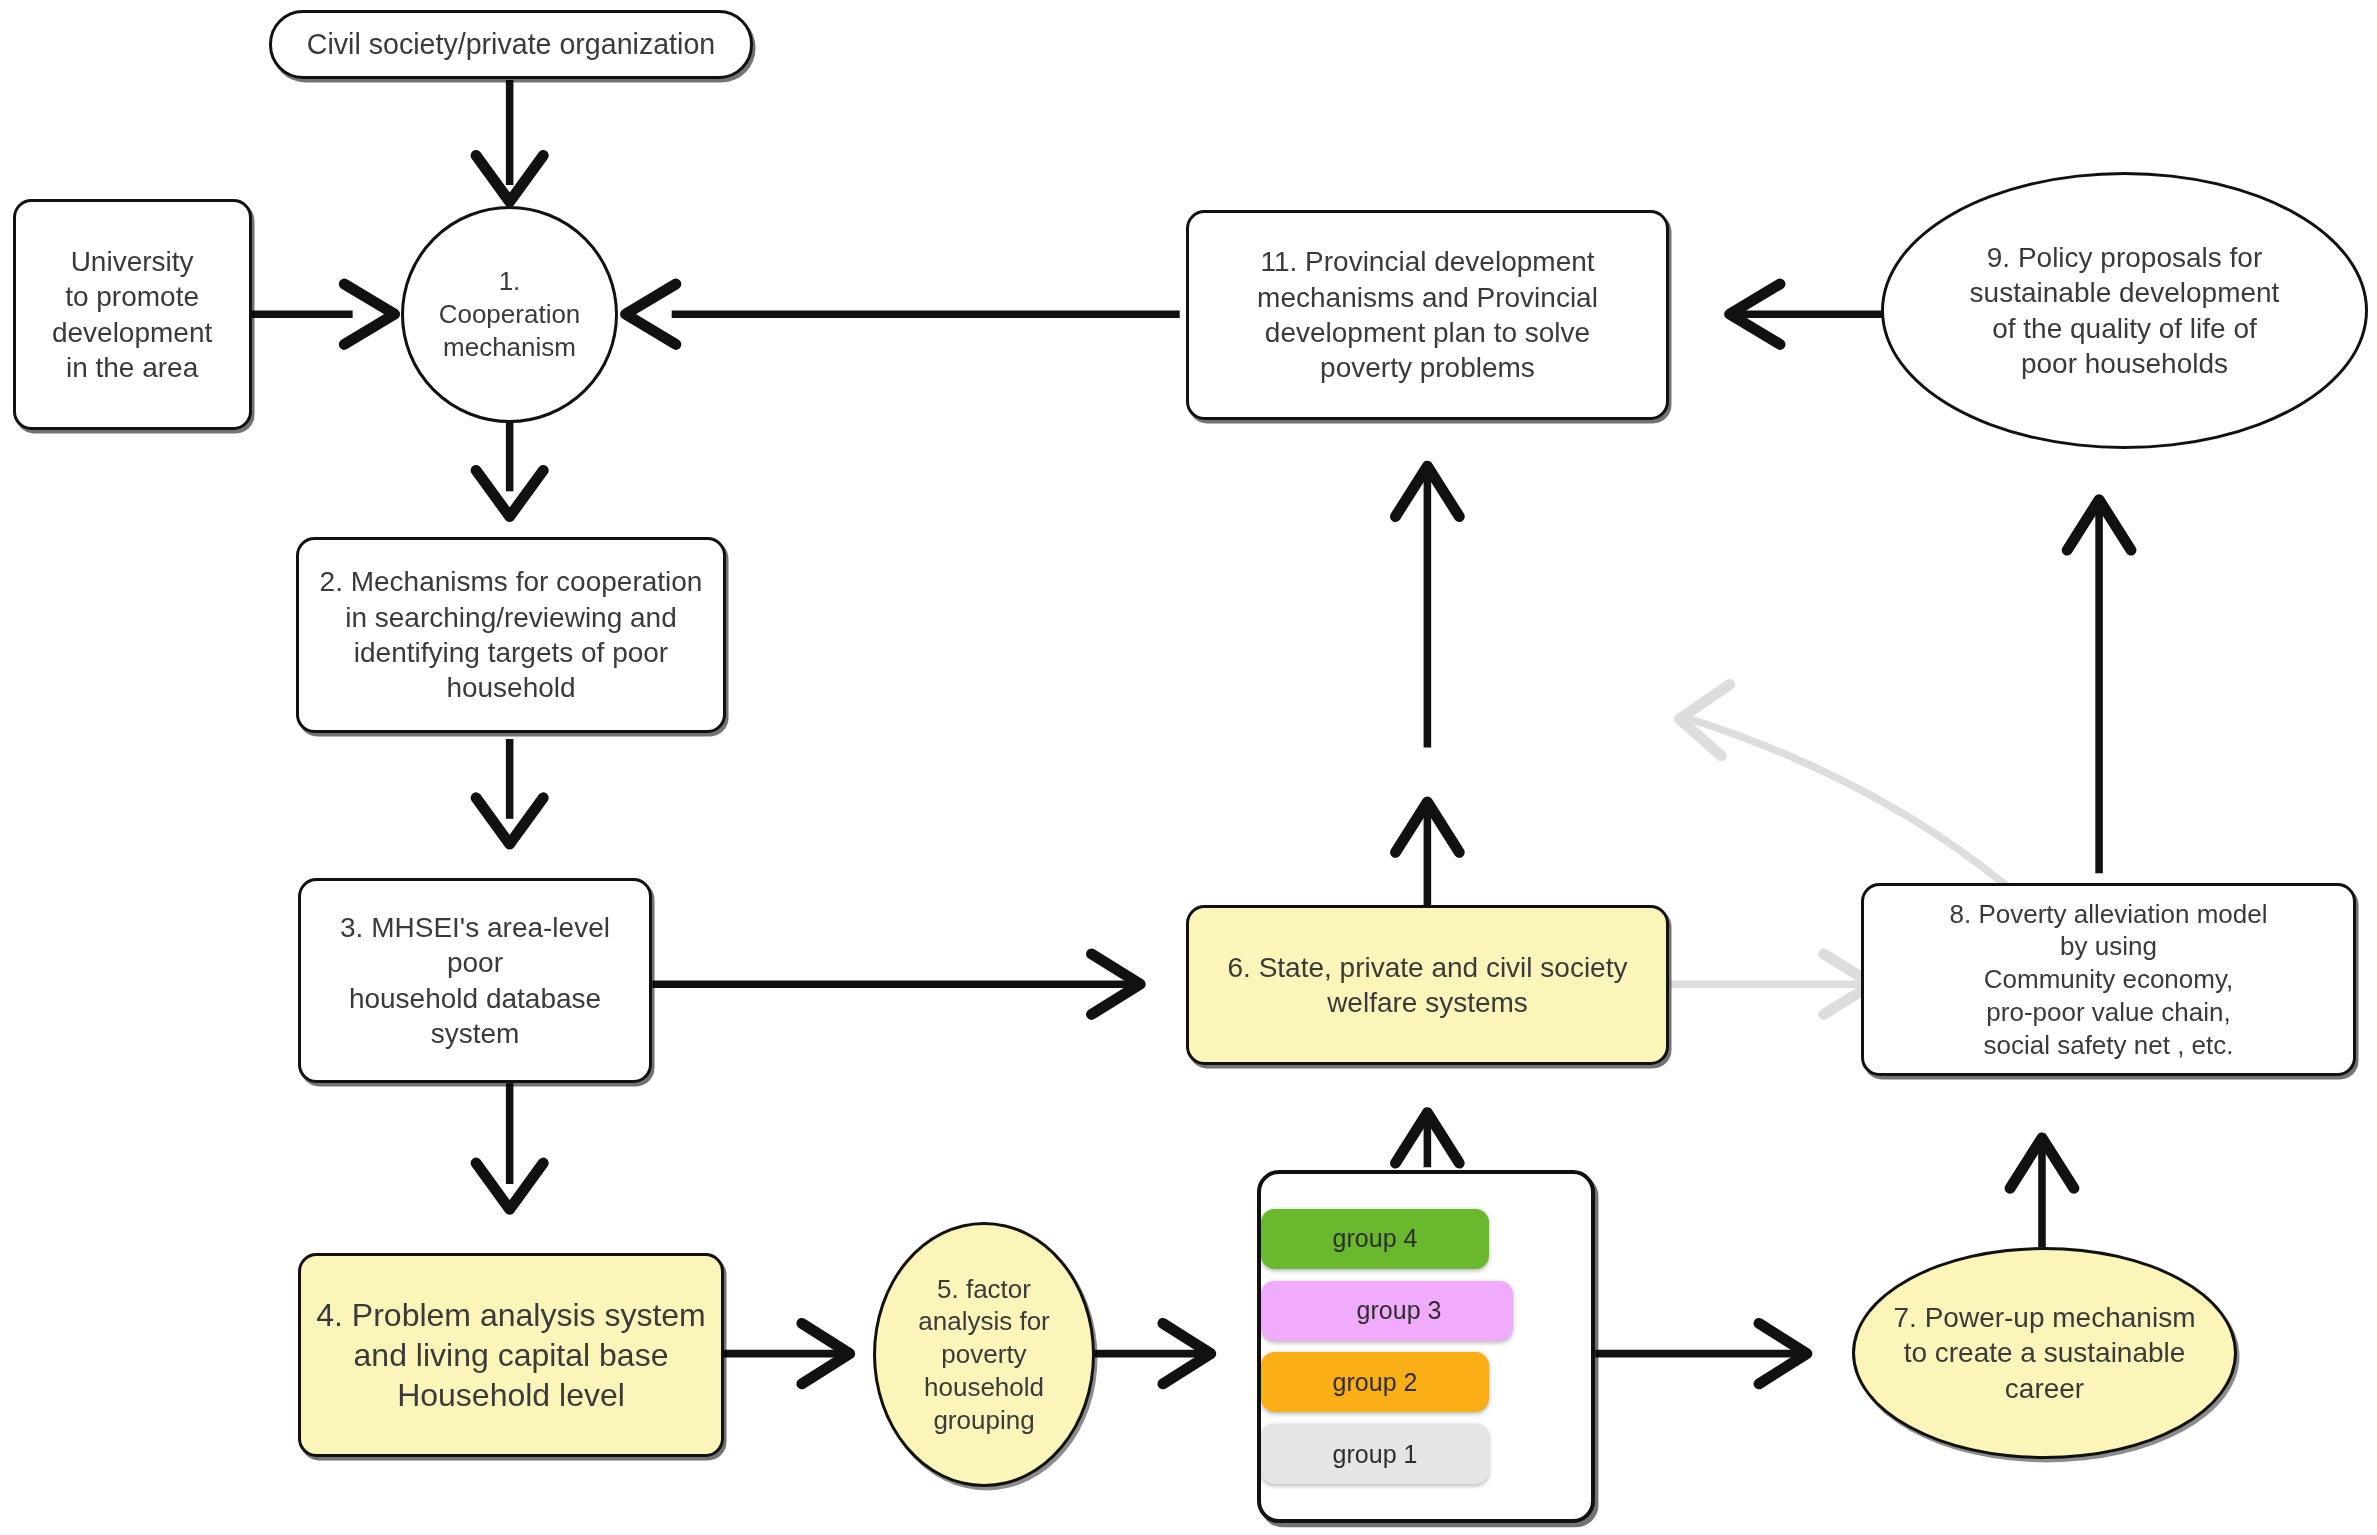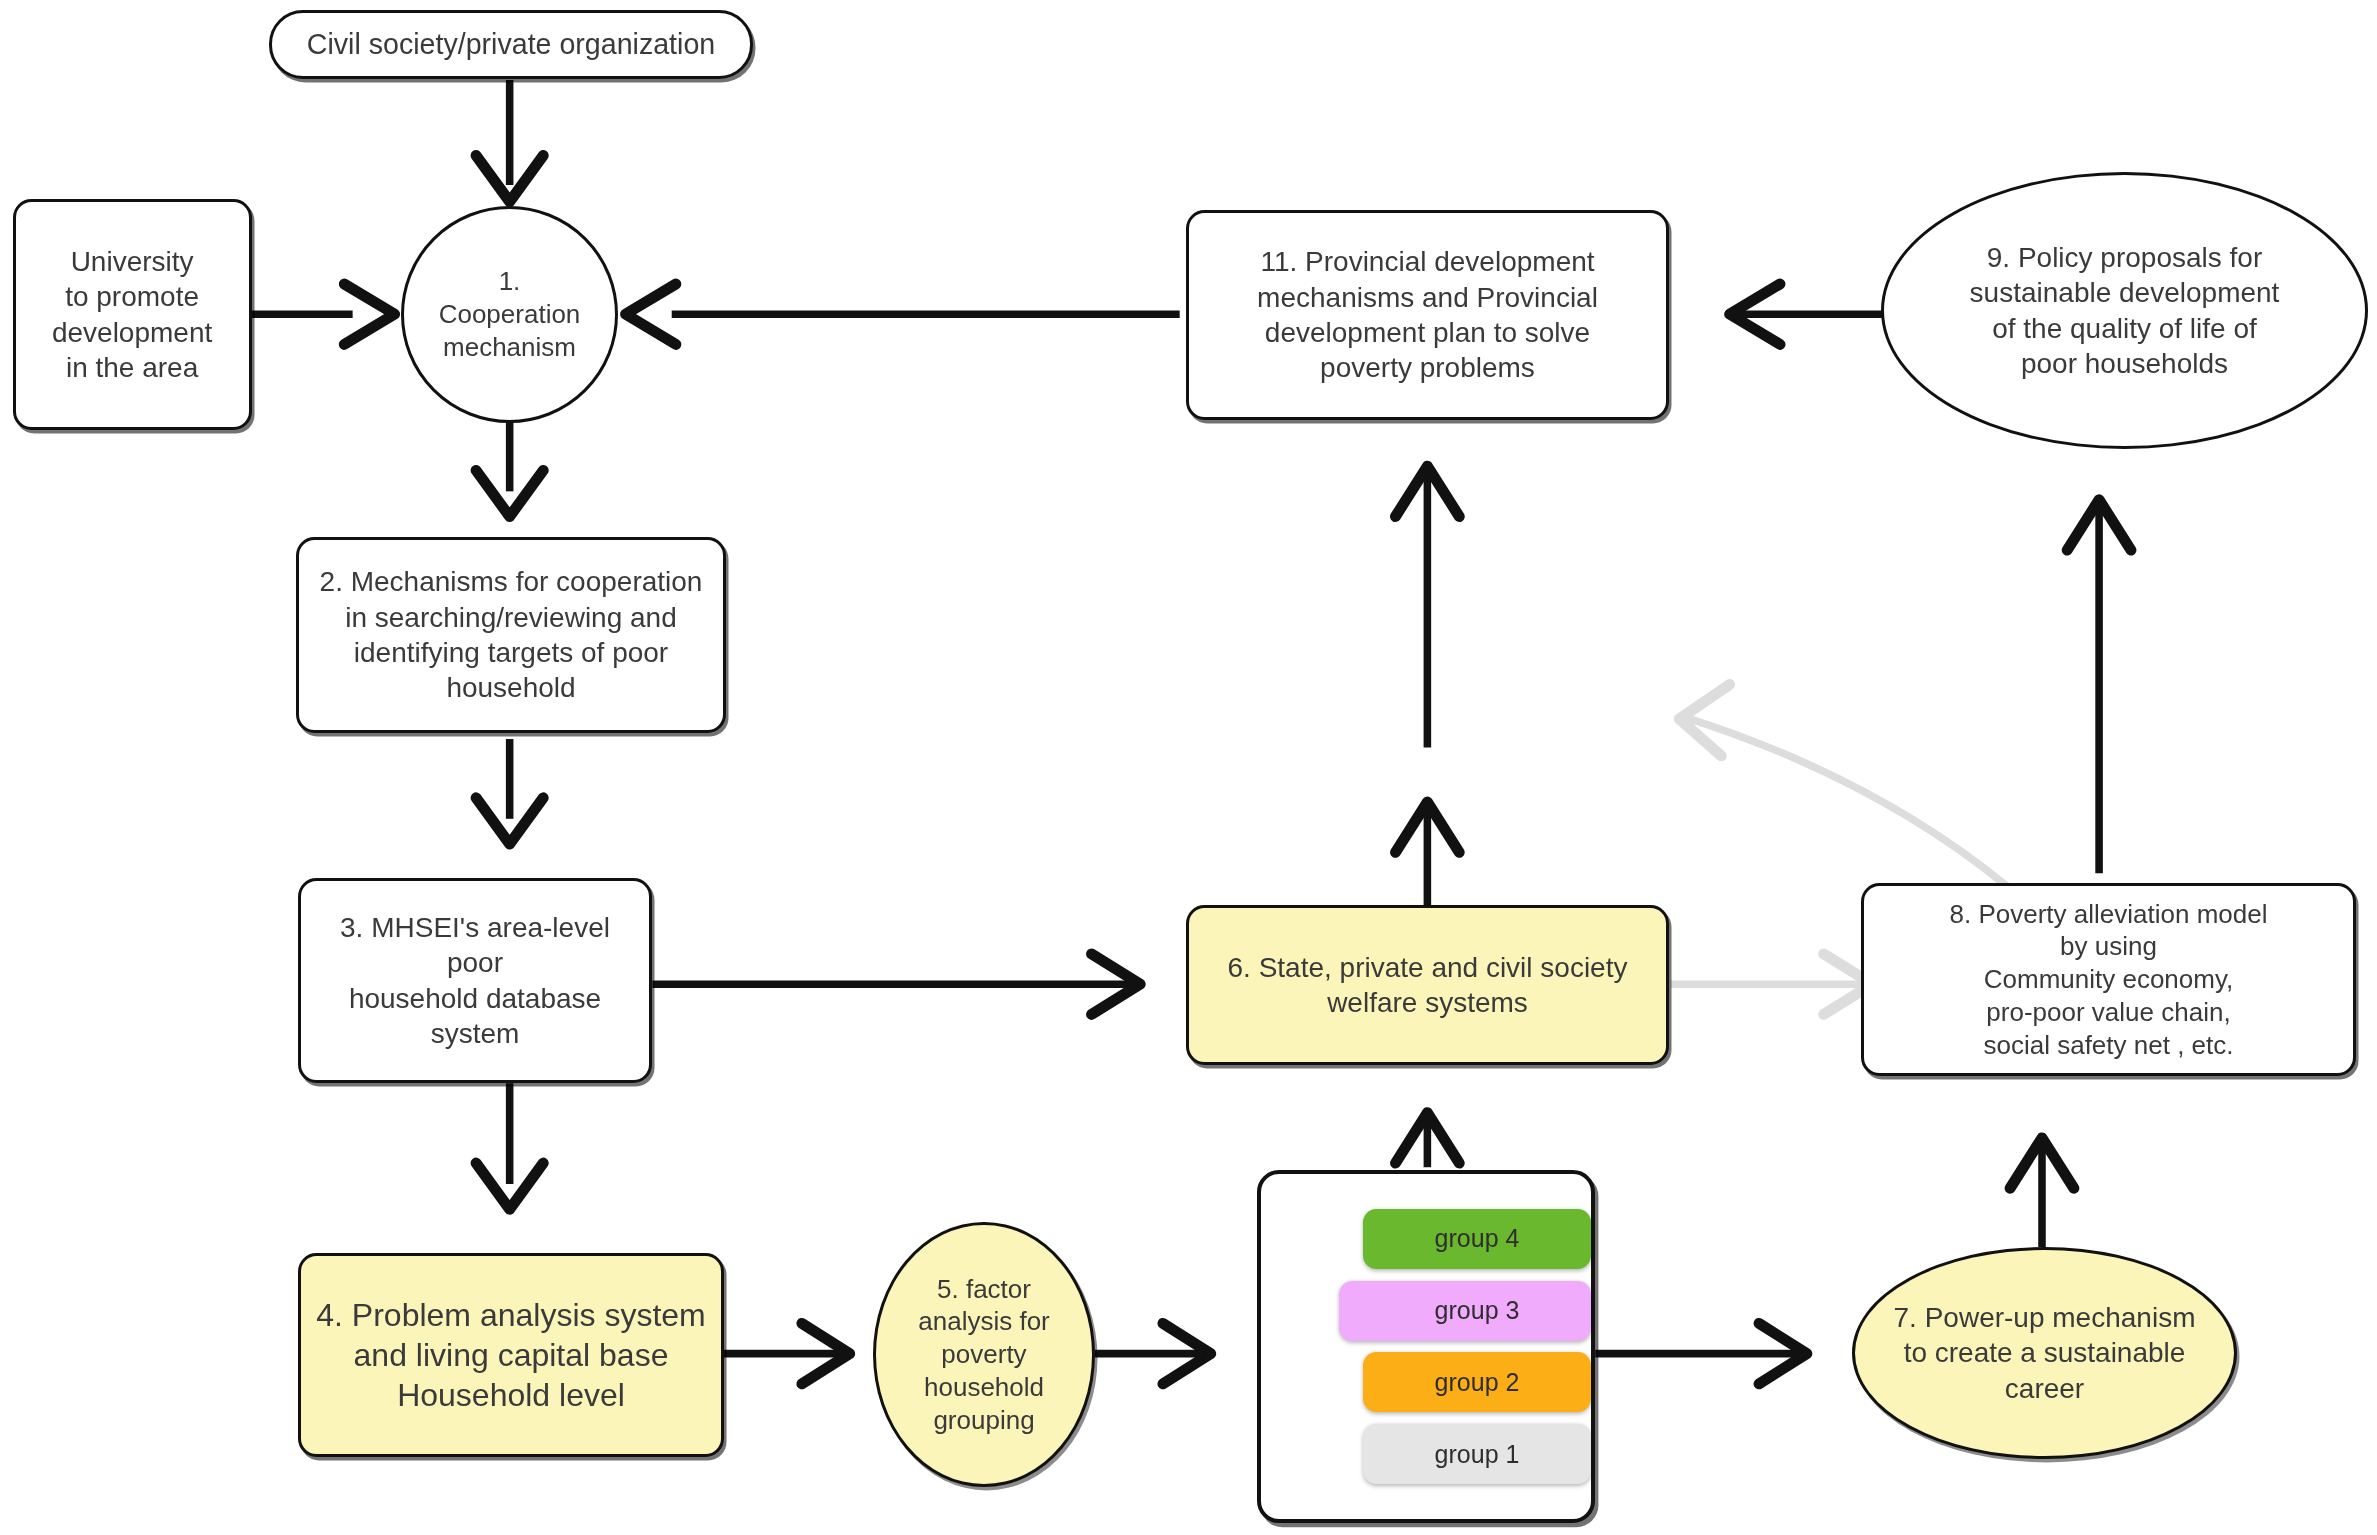--- a/index.html
+++ b/index.html
@@ -72,21 +72,21 @@
     top: 1170px;
     width: 338px;
     height: 353px;
     border: 4.2px solid #111111;
     border-radius: 22px;
     background: #ffffff;
     box-shadow: 3.4px 4.2px 0 rgba(0,0,0,0.55);
     display: flex;
     flex-direction: column;
     justify-content: center;
-    align-items: flex-end;
+    align-items: flex-start;
     gap: 11.8px;
     z-index: 4;
     box-sizing: border-box;
   }
   .group-pill {
     width: 228px;
     height: 60px;
     border-radius: 13.4px;
     display: flex;
     align-items: center;

